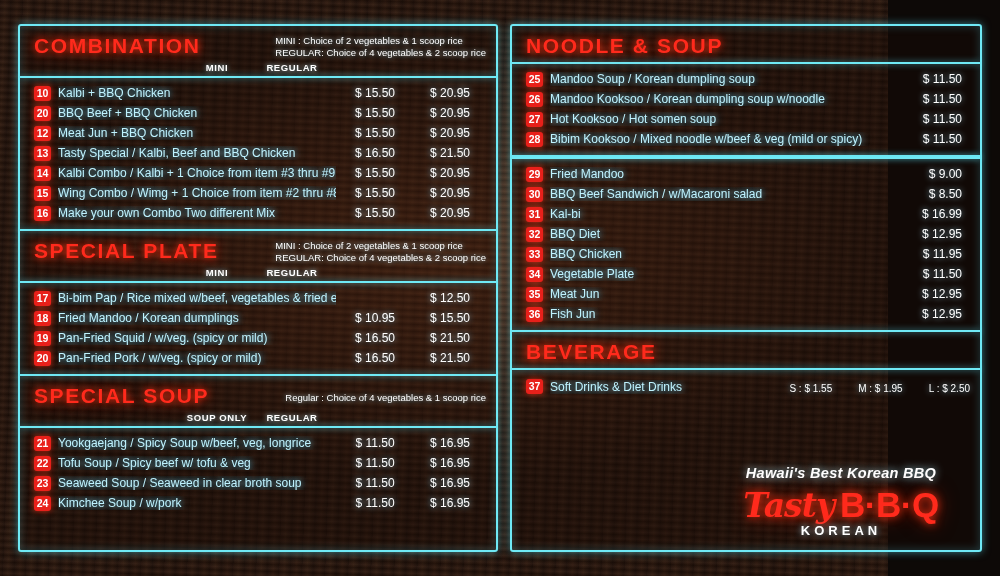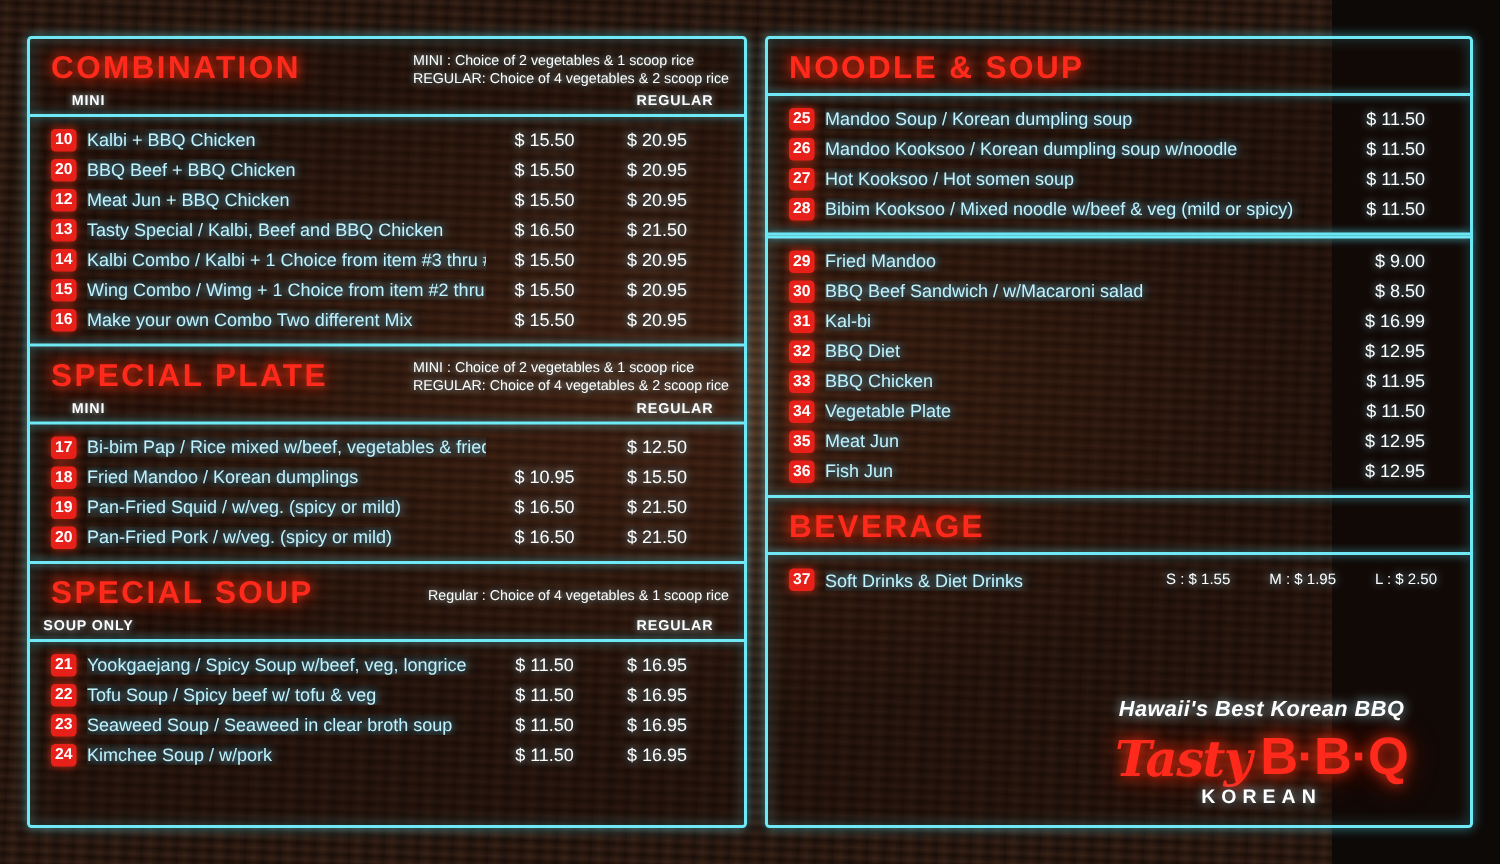--- a/index.html
+++ b/index.html
@@ -66,33 +66,33 @@
     right: 10px;
     top: 9px;
     color: #fff;
     font-size: 9.5px;
     line-height: 12px;
     text-align: left;
     text-shadow: 0 0 5px rgba(180,240,255,0.8);
   }
   .colhdr {
     display: flex;
-    justify-content: space-between;
+    justify-content: center;
     padding: 0 10px 3px 0;
     color: #fff;
     font-size: 9.5px;
     font-weight: bold;
     letter-spacing: 0.6px;
     text-shadow: 0 0 5px rgba(180,240,255,0.8);
   }
   .colhdr span { display: inline-block; text-align: center; }
   .ch1 { width: 78px; }
   .ch2 { width: 72px; }
 
-  .rows { padding: 5px 12px 6px 0; }
+  .rows { padding: 5px 0 6px 0; }
   .row {
     display: flex;
     align-items: center;
     padding: 2.5px 10px 2.5px 14px;
   }
   .num {
     flex: 0 0 auto;
     width: 17px;
     height: 15px;
     background: #e8201a;
@@ -117,21 +117,21 @@
     flex: 0 0 auto;
     color: #fff;
     font-size: 12px;
     text-align: right;
     text-shadow: 0 0 6px rgba(160,230,255,0.8);
   }
   .p1 { width: 78px; text-align: center; }
   .p2 { width: 72px; text-align: center; }
   .p-single { width: 80px; text-align: right; padding-right: 8px; }
 
-  .bev-row { padding: 3px 10px 3px 14px; }
+  .bev-row { padding: 3px 10px 3px 14px; align-items: flex-end; }
   .bev-prices {
     display: flex;
     gap: 26px;
     color: #fff;
     font-size: 10px;
     text-shadow: 0 0 6px rgba(160,230,255,0.8);
   }
 
   #logo-area {
     position: absolute;

